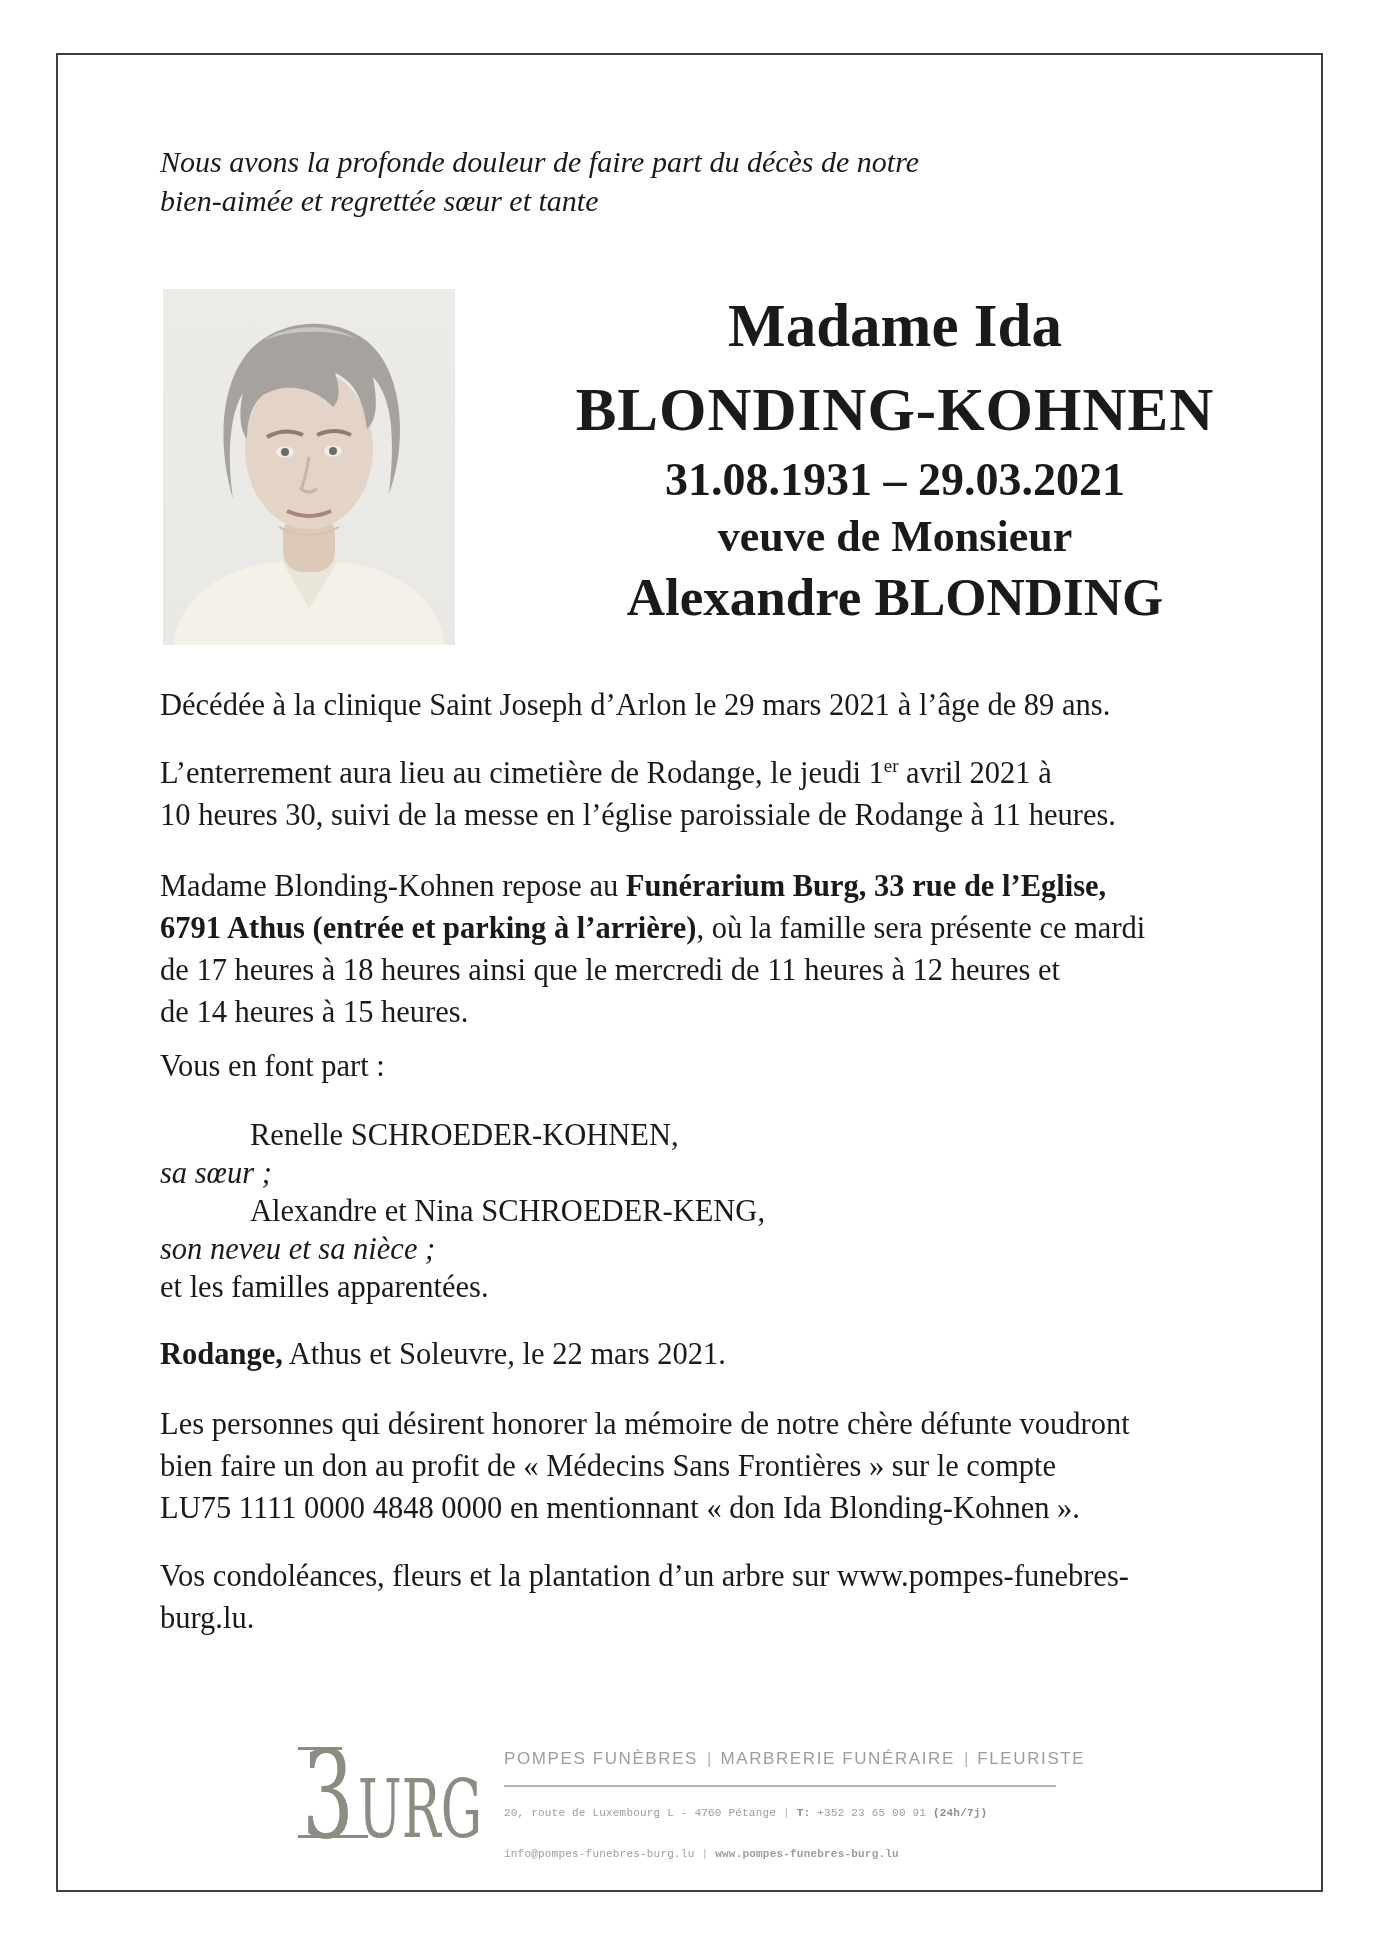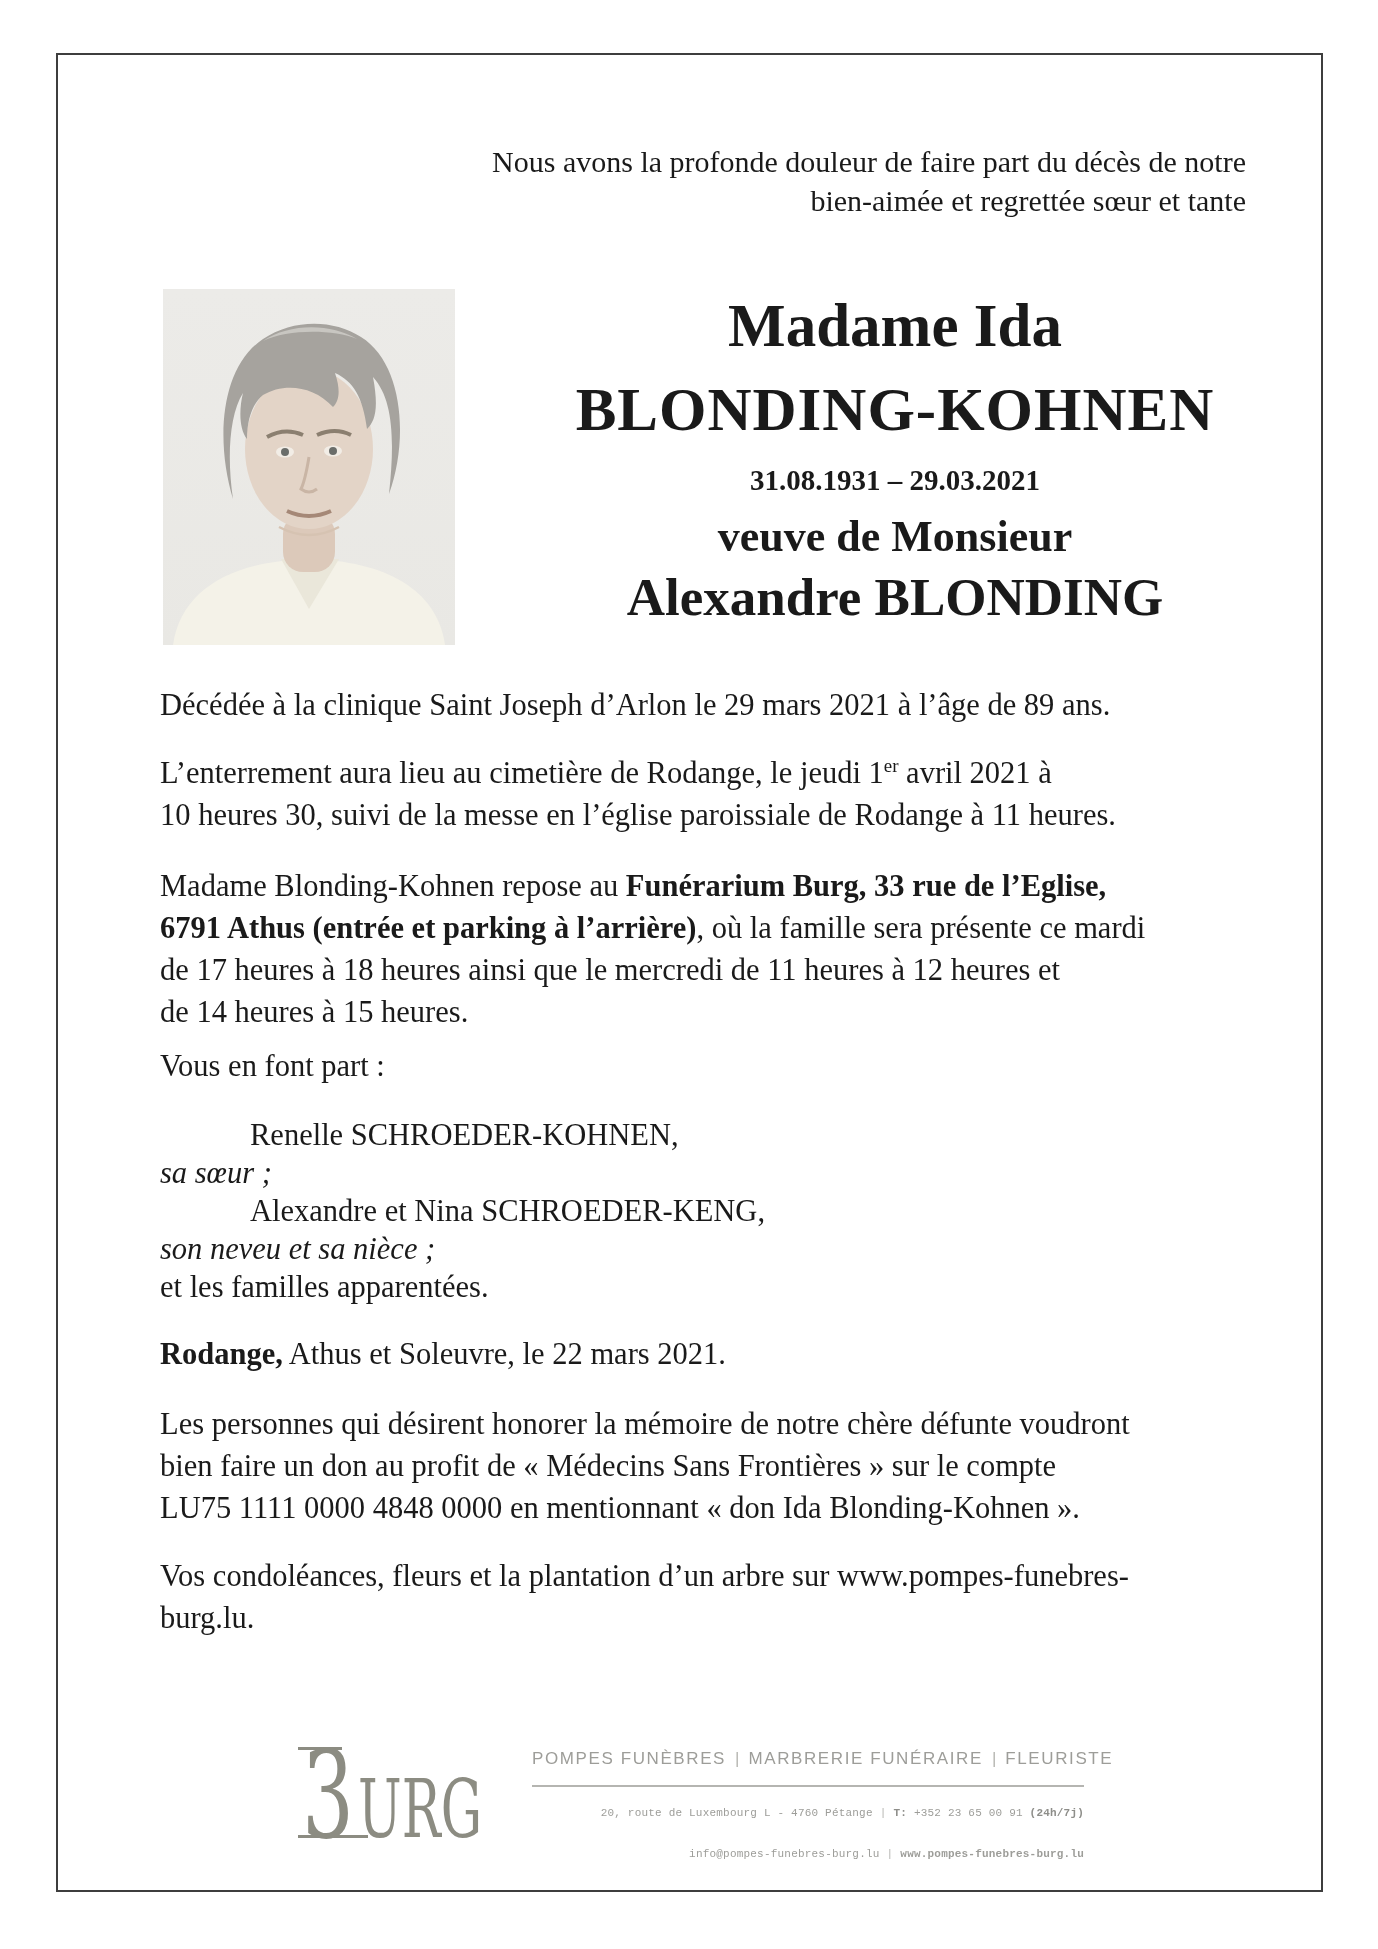--- a/index.html
+++ b/index.html
@@ -12,35 +12,35 @@
     overflow:hidden;
   }
   .frame{
     position:absolute;left:56px;top:53px;
     width:1263px;height:1835px;
     border:2px solid #3e3e3e;
   }
   
   .intro{
     position:absolute;left:160px;top:142px;width:1086px;
-    text-align:right;font-size:30px;line-height:39px;
+    text-align:left;font-size:30px;line-height:39px;font-style:italic;
   }
   
   .photo{
     position:absolute;left:163px;top:289px;width:292px;height:356px;
   }
   .photo svg{display:block;}
   
   .namecard{
     position:absolute;left:520px;top:284px;width:750px;
     text-align:center;font-weight:bold;
   }
   .namecard .n1{font-size:61px;line-height:84px;}
   .namecard .n2{font-size:61px;line-height:84px;letter-spacing:1px;}
-  .namecard .n3{font-size:29px;line-height:56px;}
+  .namecard .n3{font-size:46px;line-height:56px;}
   .namecard .n4{font-size:44px;line-height:58px;}
   .namecard .n5{font-size:53px;line-height:62px;}
   
   .bodytext{
     position:absolute;left:160px;top:684px;width:1086px;
     font-size:30.5px;line-height:42px;
   }
   .bodytext p{margin:0;}
   .p-enterrement{margin-top:26px !important;}
   .p-repose{margin-top:29px !important;}
@@ -51,24 +51,23 @@
   .rel-pad{padding-right:35px;}
   .p-familles{line-height:38px;}
   .p-rodange{margin-top:27px !important;line-height:42px;}
   .p-don{margin-top:28px !important;}
   .p-condol{margin-top:26px !important;}
   .b{font-weight:bold;}
   sup{font-size:0.62em;vertical-align:super;line-height:0;}
   
   .footer-logo{position:absolute;left:296px;top:1742px;width:190px;height:104px;}
   .footer-right{
-    position:absolute;left:532px;top:1748px;width:552px;
+    position:absolute;left:504px;top:1748px;width:552px;
     font-family:"Liberation Sans", sans-serif;
     color:#9d9d99;
-    text-align:right;
   }
   .services{
     font-size:17px;letter-spacing:1.6px;line-height:22px;white-space:nowrap;
   }
   .services .sep{color:#b5b5b1;padding:0 9px;letter-spacing:0;}
   .fdivider{margin-top:15px;height:2px;background:#b5b5b1;width:552px;}
   .addrline{margin-top:11px;font-size:11px;line-height:30px;white-space:nowrap;letter-spacing:0.2px;font-family:Liberation Mono, monospace;}
   .addrline .sep{color:#b5b5b1;padding:0 7px;}
   .fb{font-weight:bold;color:#8e8e8a;}
   .weblink,.maillink{text-decoration:none;color:inherit;cursor:pointer;}

